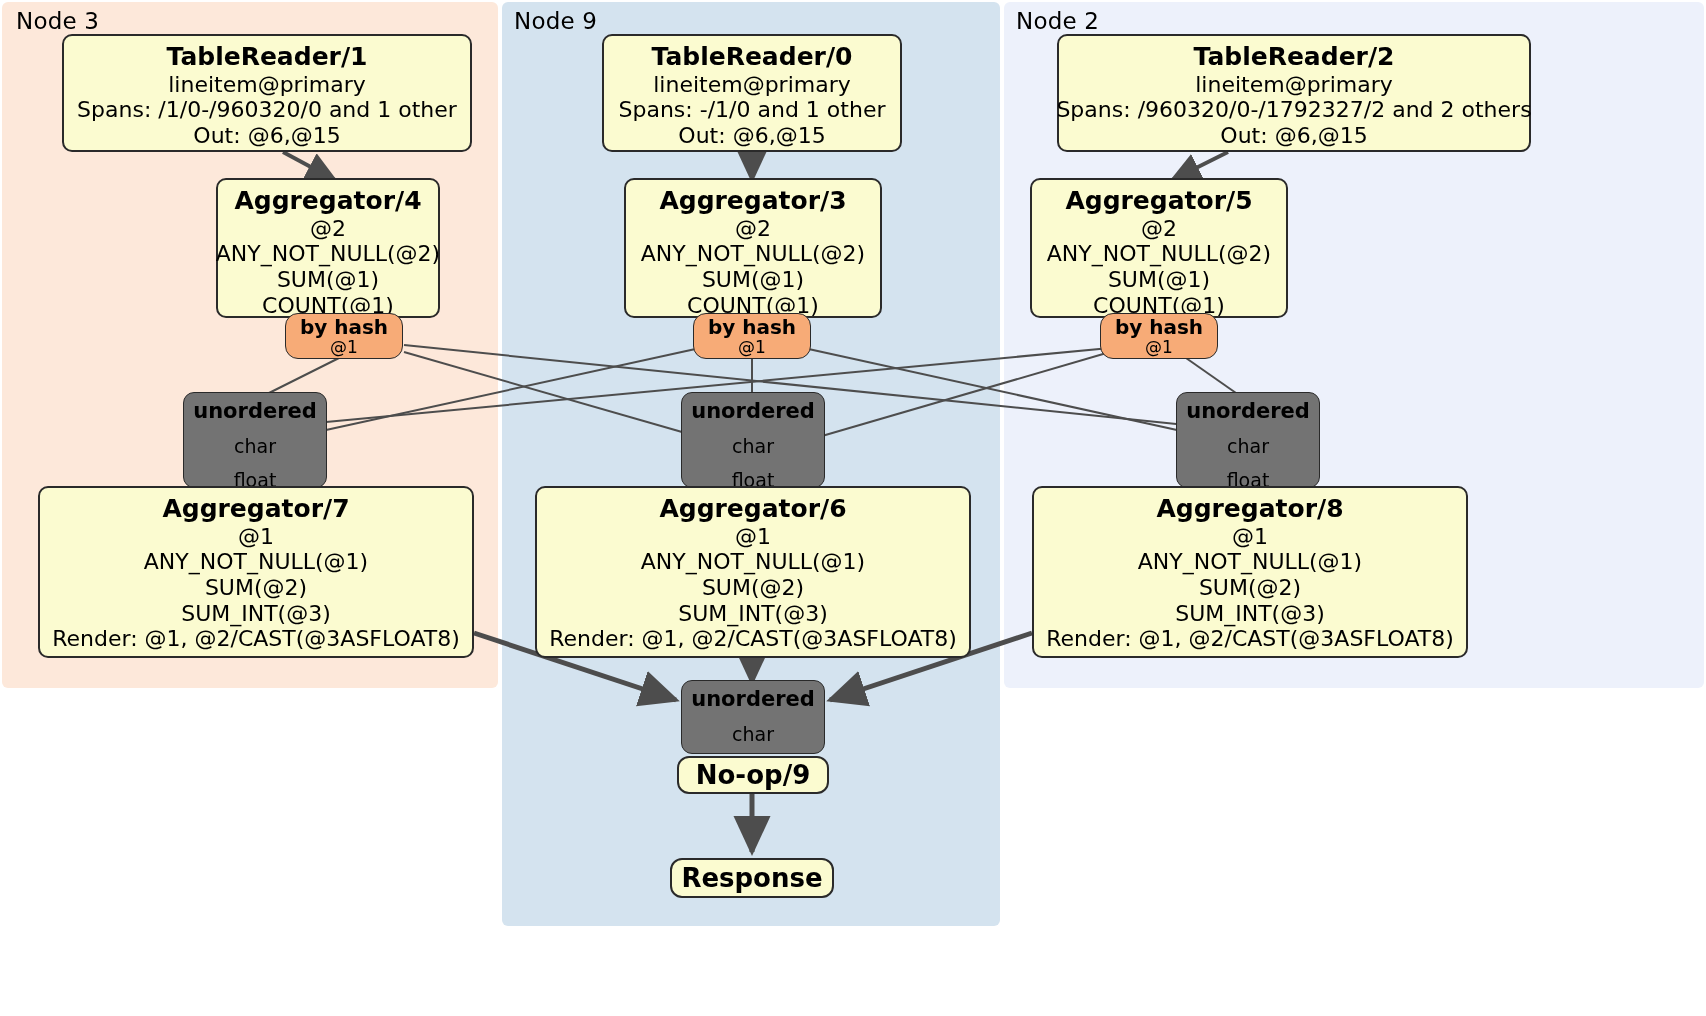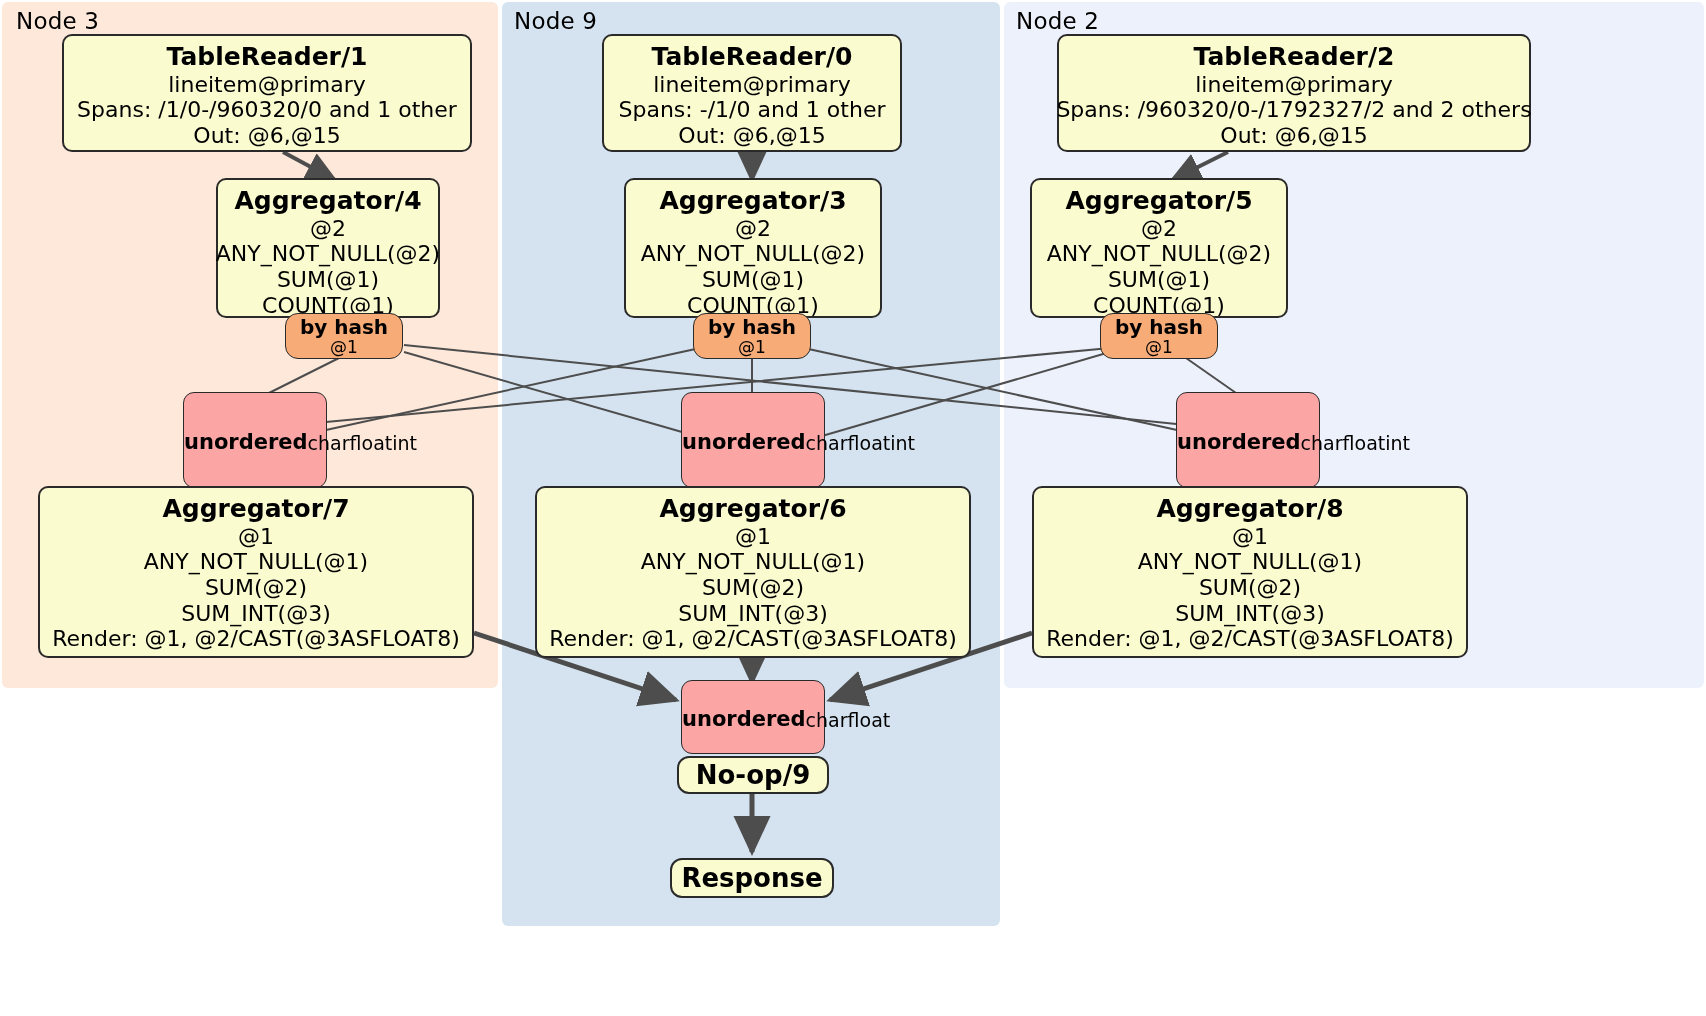--- a/index.html
+++ b/index.html
@@ -16,26 +16,26 @@
         padding:6px 8px 8px 8px;}
   .proc .ttl{font-weight:bold;font-size:25px;line-height:1.18;white-space:nowrap;}
   .proc .ln{font-size:22px;line-height:1.17;white-space:nowrap;}
 
   .router{position:absolute;background:#f7ab77;border:1.5px solid #2a2a2a;
           border-radius:13px;box-sizing:border-box;text-align:center;
           display:flex;flex-direction:column;justify-content:flex-end;align-items:center;}
   .router .ttl{font-weight:bold;font-size:20px;line-height:1.1;}
   .router .ln{font-size:17px;line-height:1.15;}
 
-  .sync{position:absolute;background:#fca5a5;border:1.5px solid #2a2a2a;
+  .sync{position:absolute;background:#737373;border:1.5px solid #2a2a2a;
         border-radius:11px;box-sizing:border-box;text-align:center;
-        display:flex;flex-direction:row;justify-content:flex-start;align-items:center;
+        display:flex;flex-direction:column;justify-content:flex-start;align-items:center;
         padding-top:6px;}
   .sync .ttl{font-weight:bold;font-size:21px;line-height:1.2;}
-  .sync .ln{font-size:19px;line-height:1.2;}
+  .sync .ln{font-size:19px;line-height:1.2;margin-top:11px;}
 
   .smallbox{position:absolute;background:#fbfbd0;border:2px solid #2a2a2a;
             border-radius:12px;box-sizing:border-box;display:flex;
             justify-content:center;align-items:center;}
   .smallbox .ttl{font-weight:bold;font-size:26px;line-height:1;}
 
   svg.edges{position:absolute;left:0;top:0;width:1706px;height:1016px;
             pointer-events:none;}
 </style>
 </head>

